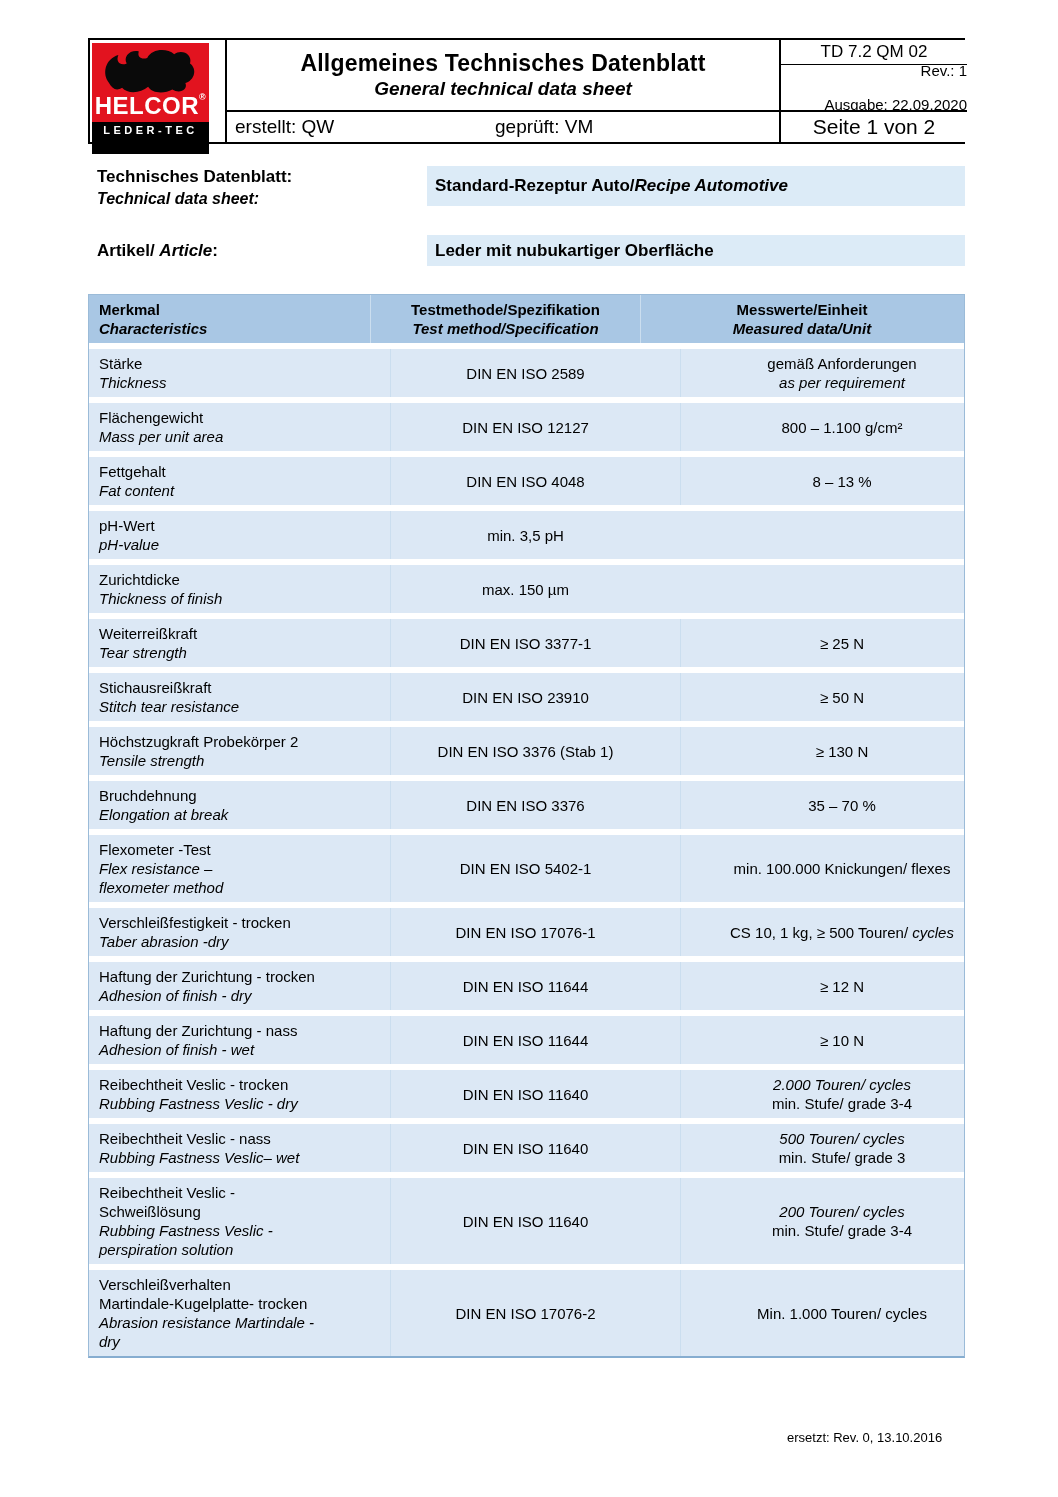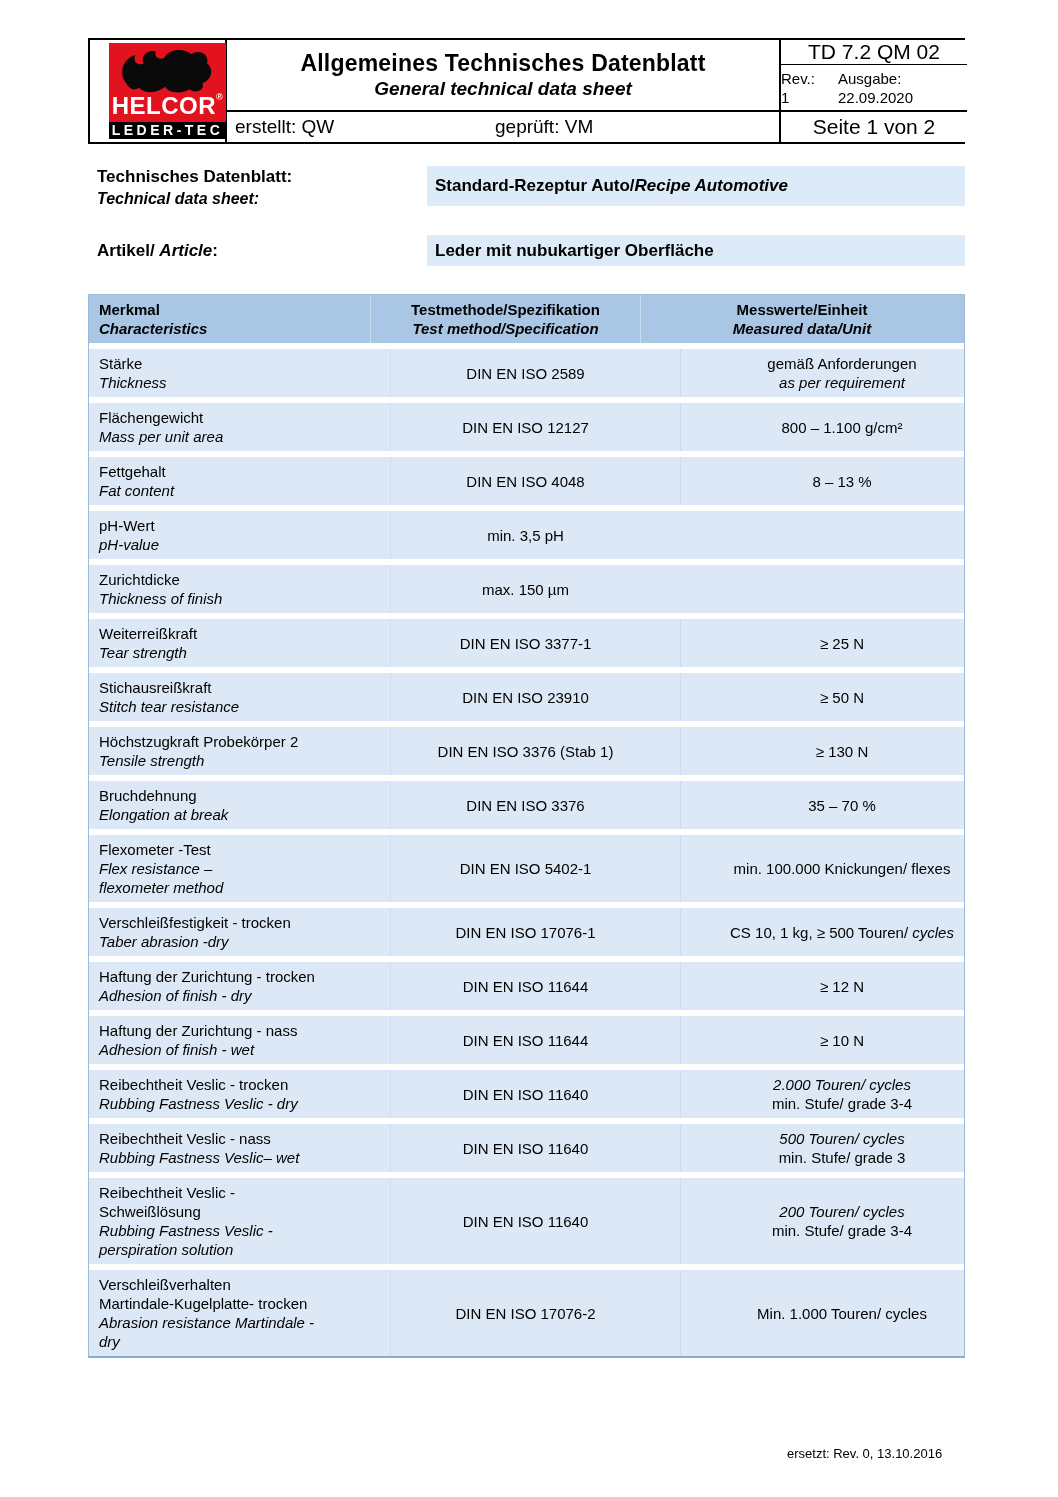--- a/index.html
+++ b/index.html
@@ -4,39 +4,39 @@
 <style>
   * { margin:0; padding:0; box-sizing:border-box; }
   html,body { background:#ffffff; }
   body { font-family:"Liberation Sans", sans-serif; color:#000; }
   .page { position:relative; width:1058px; height:1497px; background:#fff; overflow:hidden; }
   .content { position:absolute; left:88px; top:38px; width:877px; }
 
   
   .doc-header { display:grid; grid-template-columns:137px 552px 188px; grid-template-rows:25px 47px 30px; border:2px solid #000; }
   .cell { background:#fff; }
-  .logo-cell { grid-column:1; grid-row:1 / span 3; border-right:2px solid #000; padding:3px 19px; }
+  .logo-cell { grid-column:1; grid-row:1 / span 3; border-right:2px solid #000; padding:3px 2px; }
   .title-cell { grid-column:2; grid-row:1 / span 2; border-bottom:2px solid #000; display:flex; flex-direction:column; justify-content:center; align-items:center; gap:1px; }
   .title-de { font-size:23px; font-weight:bold; letter-spacing:0.2px; }
   .title-en { font-size:19px; font-weight:bold; font-style:italic; }
-  .code-cell { grid-column:3; grid-row:1; border-left:2px solid #000; border-bottom:1px solid #000; display:flex; align-items:center; justify-content:center; font-size:21px; }
-  .rev-cell { grid-column:3; grid-row:2; border-left:2px solid #000; border-bottom:2px solid #000; display:flex; align-items:center; justify-content:center; font-size:15px; line-height:19px;gap:15px; }
+  .code-cell { grid-column:3; grid-row:1; border-left:2px solid #000; border-bottom:1px solid #000; display:flex; align-items:center; justify-content:center; font-size:17px; }
+  .rev-cell { grid-column:3; grid-row:2; border-left:2px solid #000; border-bottom:2px solid #000; display:flex; flex-direction:column; align-items:flex-end; justify-content:center; font-size:15px; line-height:19px;gap:15px; }
   .created-cell { grid-column:2; grid-row:3; position:relative; font-size:19px; }
   .created-cell span { position:absolute; top:50%; transform:translateY(-50%); }
   .created-by { left:8px; }
   .checked-by { left:268px; }
   .page-cell { grid-column:3; grid-row:3; border-left:2px solid #000; display:flex; align-items:center; justify-content:center; font-size:21px; }
 
   
   .logo { width:117px; }
   .logo-red { background:#e2131f; width:117px; height:79px; position:relative; }
   .logo-mark { position:absolute; top:2px; left:4px; width:108px; height:50px; }
   .logo-brand { position:absolute; bottom:2px; left:0; width:100%; text-align:center; color:#fff; font-weight:bold; font-size:24px; letter-spacing:0.5px; }
   .logo-brand sup { font-size:9px; vertical-align:top; }
-  .logo-bar { background:#000; color:#fff; width:117px; height:17px; text-align:center; font-size:14px; font-weight:bold; letter-spacing:3.5px; line-height:17px; }
+  .logo-bar { background:#000; color:#fff; width:117px; height:32px; text-align:center; font-size:11px; font-weight:bold; letter-spacing:3.5px; line-height:17px; }
 
   
   .meta-row { display:flex; align-items:flex-start; }
   .meta-row.first { margin-top:22px; }
   .meta-row.second { margin-top:25px; align-items:center; }
   .meta-label { width:339px; padding-left:9px; }
   .meta-label .l1 { font-size:17px; font-weight:bold; line-height:22px; }
   .meta-label .l2 { font-size:16px; font-weight:bold; font-style:italic; line-height:22px; }
   .blue-box { flex:1; background:#dcebf7; display:flex; align-items:center; padding-left:8px; font-size:17px; font-weight:bold; }
   .blue-box.tall { min-height:40px; }
@@ -48,21 +48,21 @@
   .thead, .trow { display:grid; grid-template-columns:281px 270px 323px; }
   .thead { background:#a9c7e4; }
   .trow { background:#dce8f5; margin-top:6px;gap:20px; }
   .tc { padding:5px 10px; display:flex; flex-direction:column; justify-content:center; }
   .tc.c2, .tc.c3 { align-items:center; text-align:center; border-left:1px solid #cbdeef; }
   .thead .tc { padding:5px 10px; }
   .thead .ln { font-weight:bold; }
   .ln { line-height:19px; }
 
   
-  .footer { position:absolute; left:787px; top:1430px; font-size:13px; color:#000;margin-top:16px; }
+  .footer { position:absolute; left:787px; top:1430px; font-size:13px; color:#000; }
 </style>
 </head>
 <body>
 
 <div class="page">
   <div class="content">
 
     <div class="doc-header">
       <div class="cell logo-cell">
         <div class="logo">

